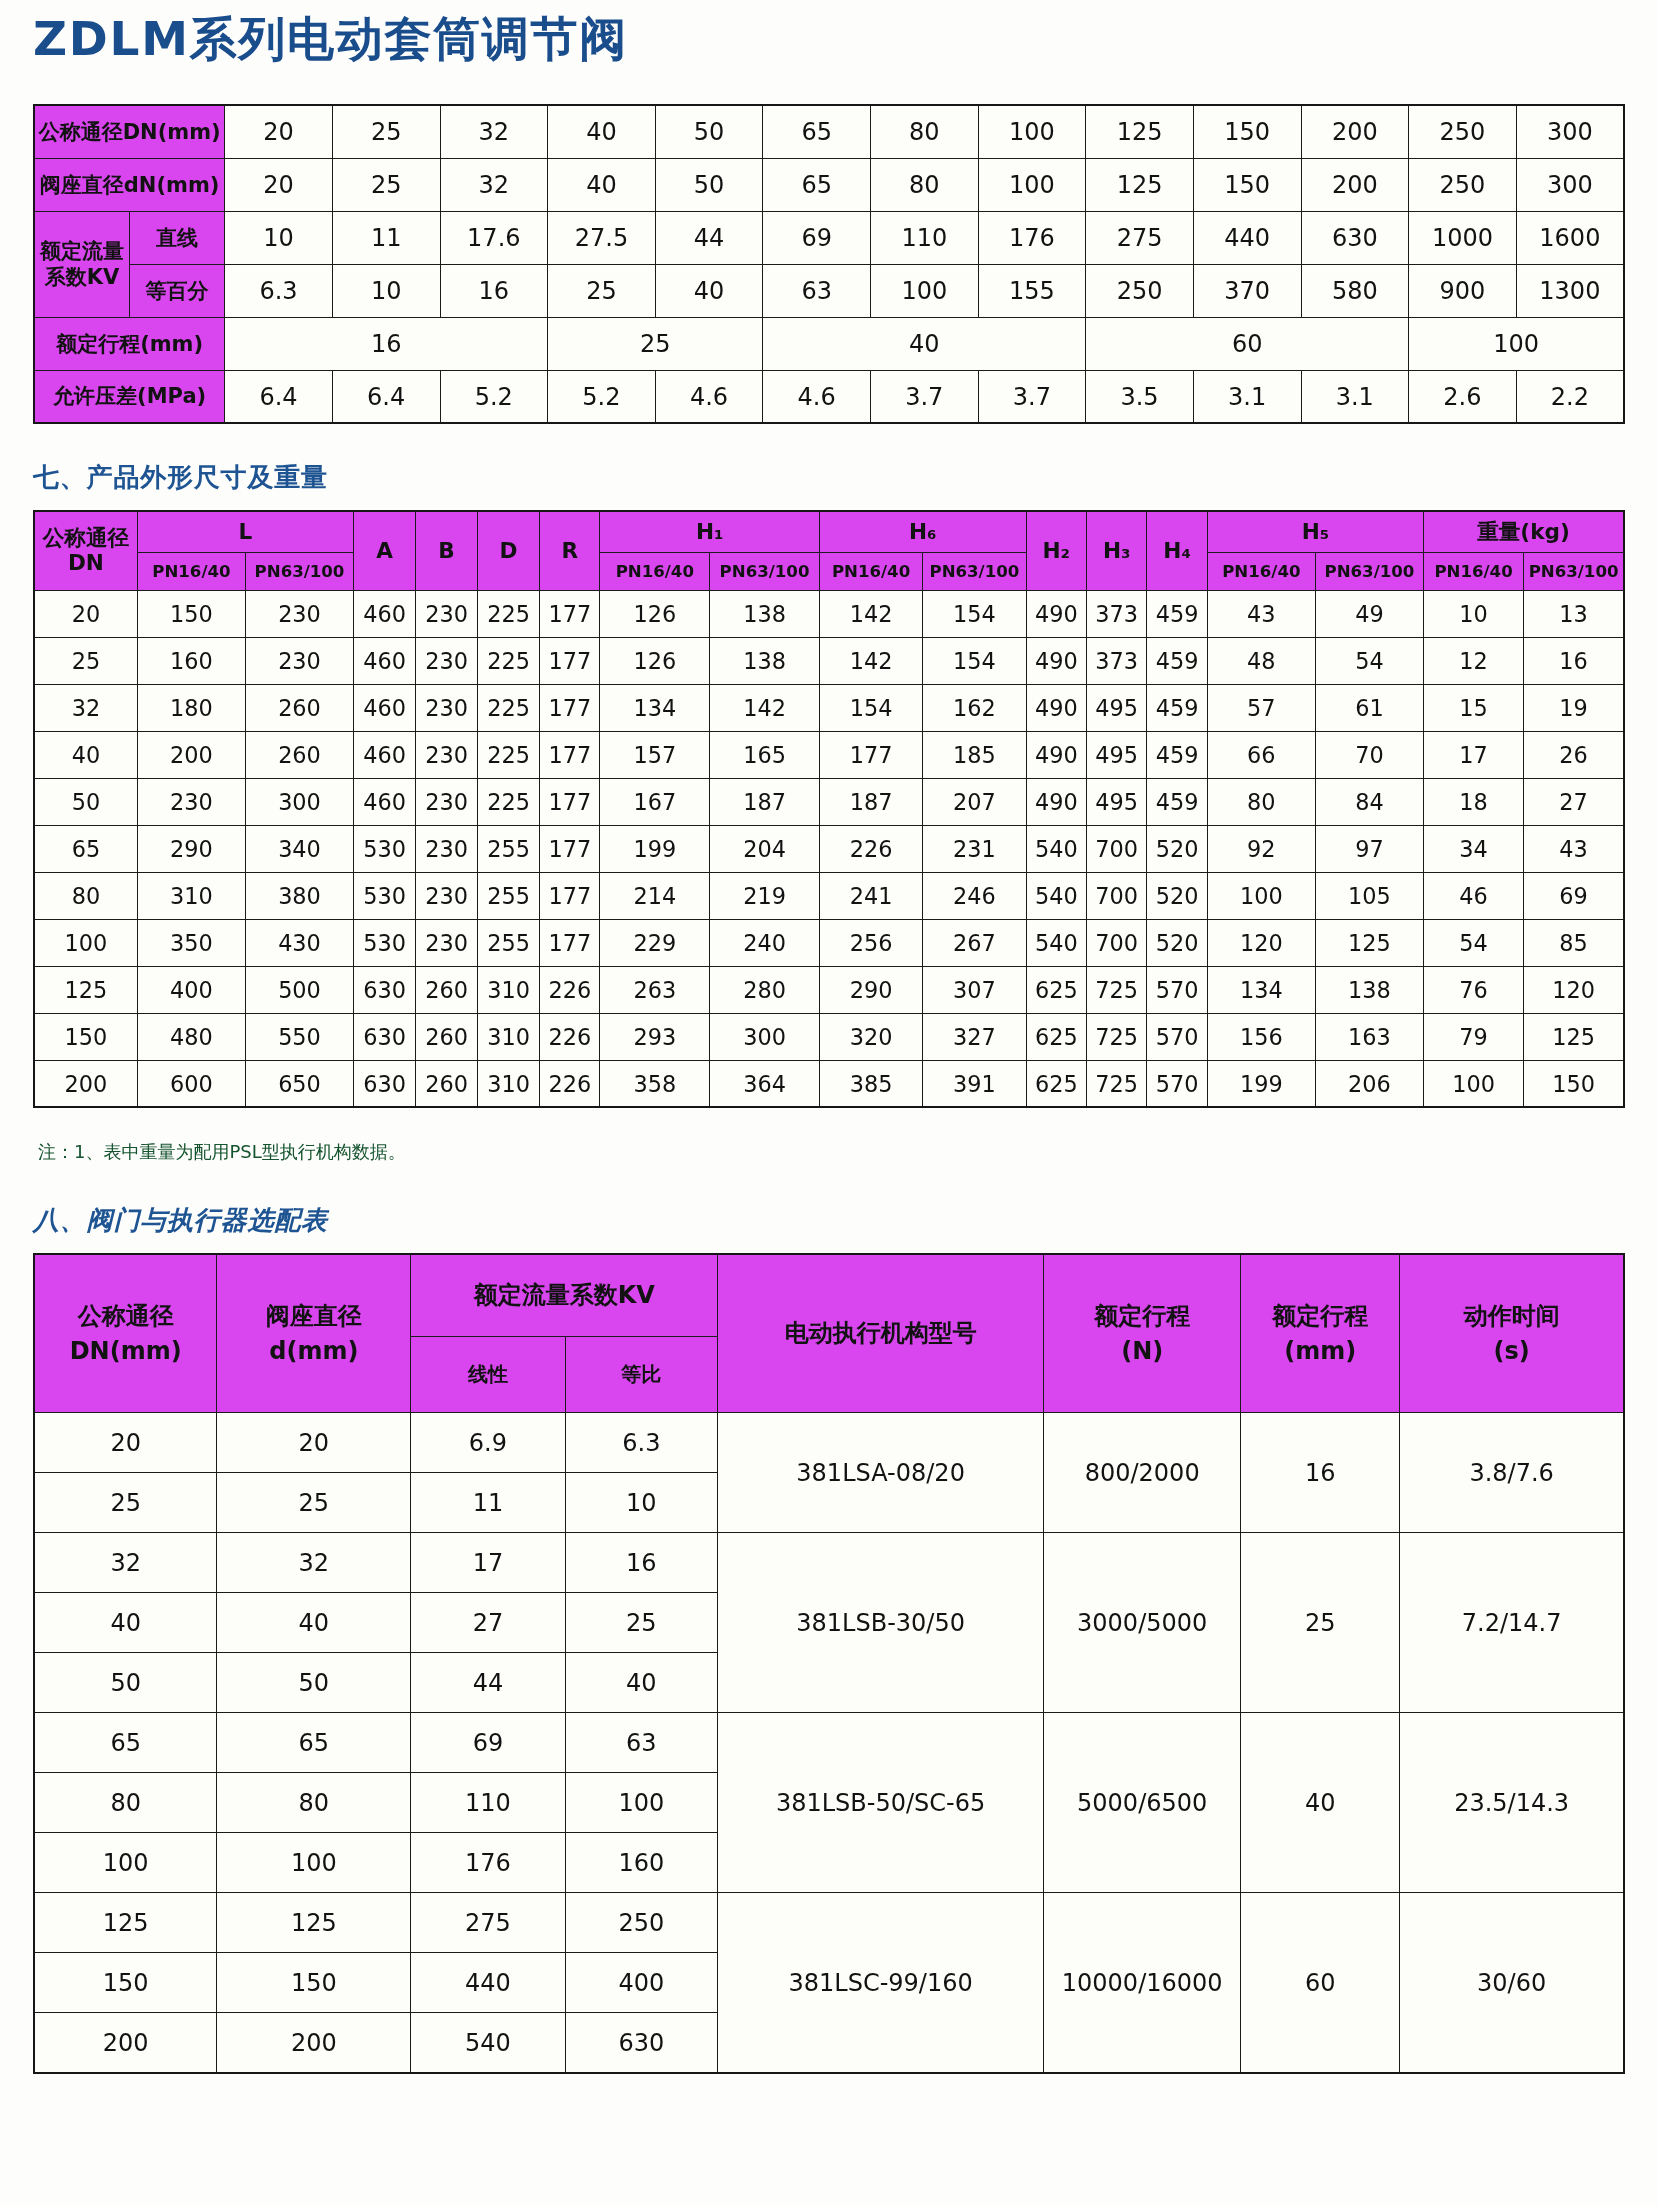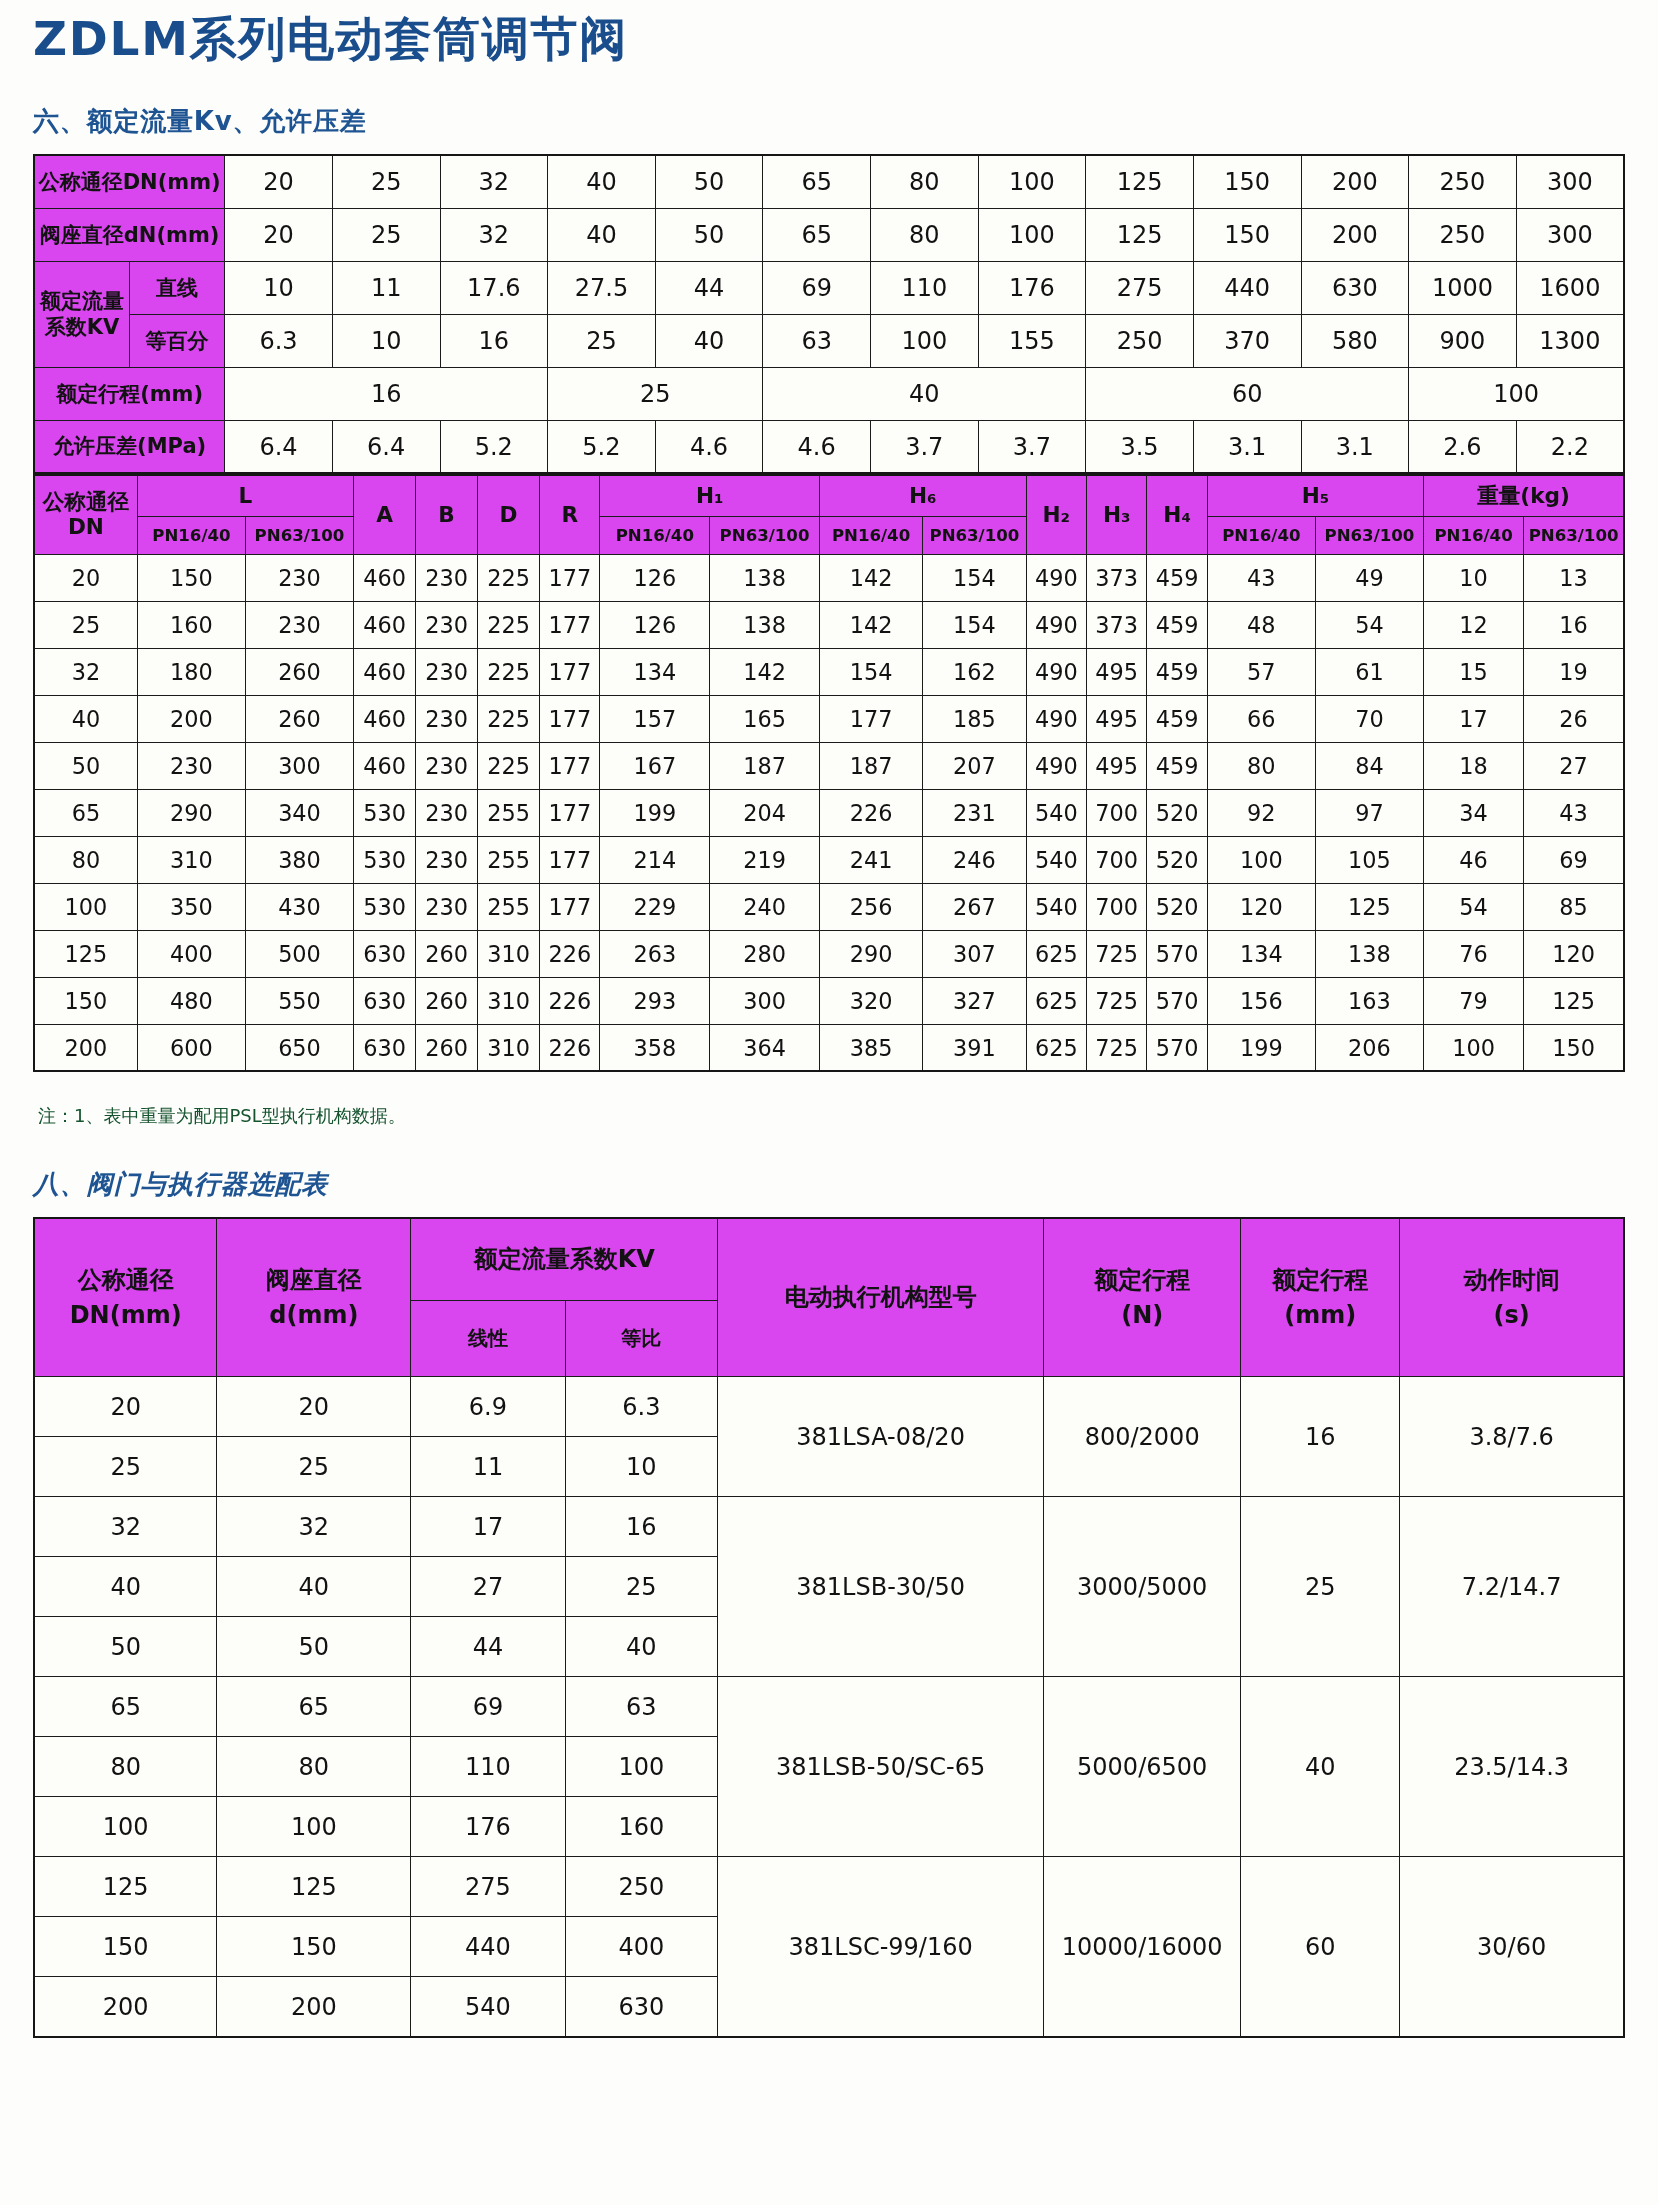--- a/index.html
+++ b/index.html
@@ -62,21 +62,20 @@
   .notes { font-size: 18px; line-height: 1.75; margin: 28px 0 0 5px; color: #14532d; }
   .note-line2 { padding-left: 48px; }
 </style>
 </head>
 <body>
 
 <div class="page">
 
   <h1>ZDLM系列电动套筒调节阀</h1>
 
-  <h2 class="h2-6">六、额定流量Kv、允许压差</h2>
   <table id="t1">
     <colgroup>
       <col style="width:6%">
         <col style="width:6%">
       <col span="13" style="width:6.77%">
     </colgroup>
     <tbody>
         <tr>
           <th colspan="2">公称通径DN(mm)</th>
           <td>20</td>
@@ -163,20 +162,21 @@
           <td>3.7</td>
           <td>3.5</td>
           <td>3.1</td>
           <td>3.1</td>
           <td>2.6</td>
           <td>2.2</td>
         </tr>
       </tbody>
   </table>
 
+  <h2 class="h2-7">七、产品外形尺寸及重量</h2>
   <table id="t2">
     <colgroup>
       <col style="width:6.5%">
       <col style="width:6.8%">
         <col style="width:6.8%">
       <col style="width:3.9%">
         <col style="width:3.9%">
         <col style="width:3.9%">
         <col style="width:3.8%">
       <col style="width:6.9%">

